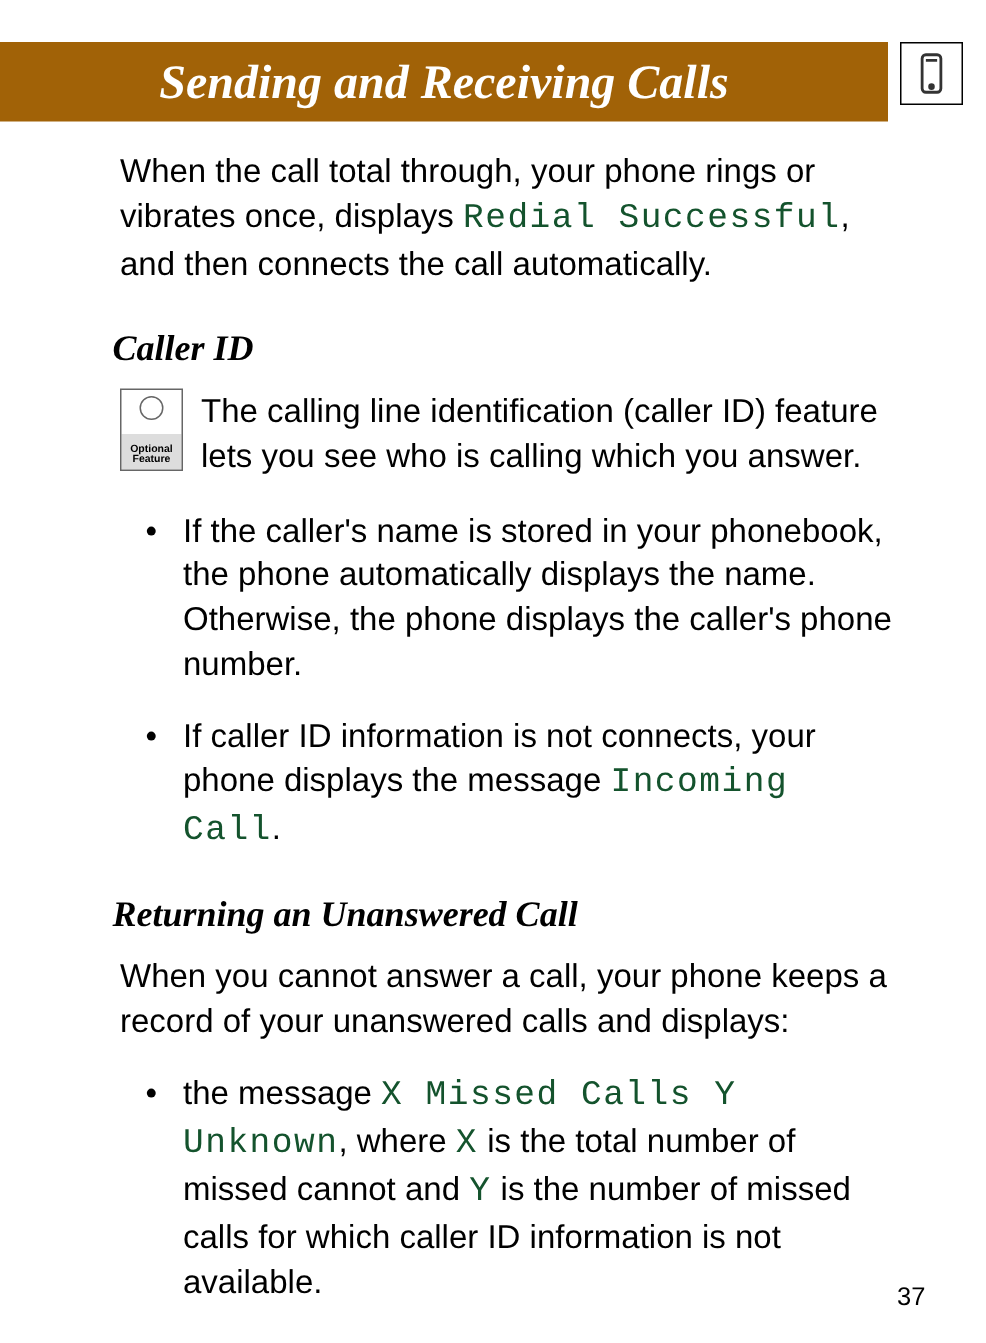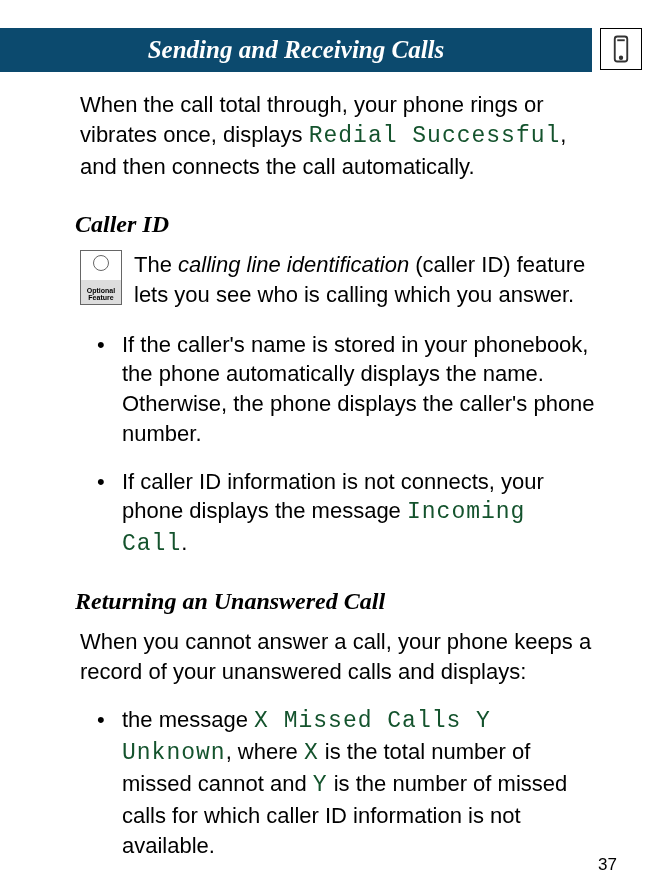--- a/index.html
+++ b/index.html
@@ -5,27 +5,27 @@
     * { margin: 0; padding: 0; box-sizing: border-box; }
     body {
       width: 657px;
       height: 895px;
       background: white;
       font-family: 'Helvetica Neue', Arial, sans-serif;
       position: relative;
       color: #000;
     }
     .header-bar {
-      background: #0c4a6e;
+      background: #a16207;
       color: white;
       padding: 8px 0;
       text-align: center;
       font-weight: bold;
       font-style: italic;
-      font-size: 25px;
+      font-size: 32px;
       font-family: Georgia, serif;
       position: relative;
       margin-top: 28px;
       margin-right: 65px;
     }
     .corner-icon {
       position: absolute;
       top: 28px;
       right: 15px;
       width: 42px;
@@ -90,21 +90,21 @@
       width: 14px;
       height: 14px;
       border-radius: 50%;
       border: 1px solid #666;
     }
     .feature-text {
       font-size: 22px;
       line-height: 1.35;
       font-weight: 300;
     }
-    .italic { font-style: italic; }
+    .italic { }
     ul {
       list-style: none;
       padding-left: 22px;
     }
     ul li {
       font-size: 22px;
       line-height: 1.35;
       margin-bottom: 18px;
       position: relative;
       font-weight: 300;

